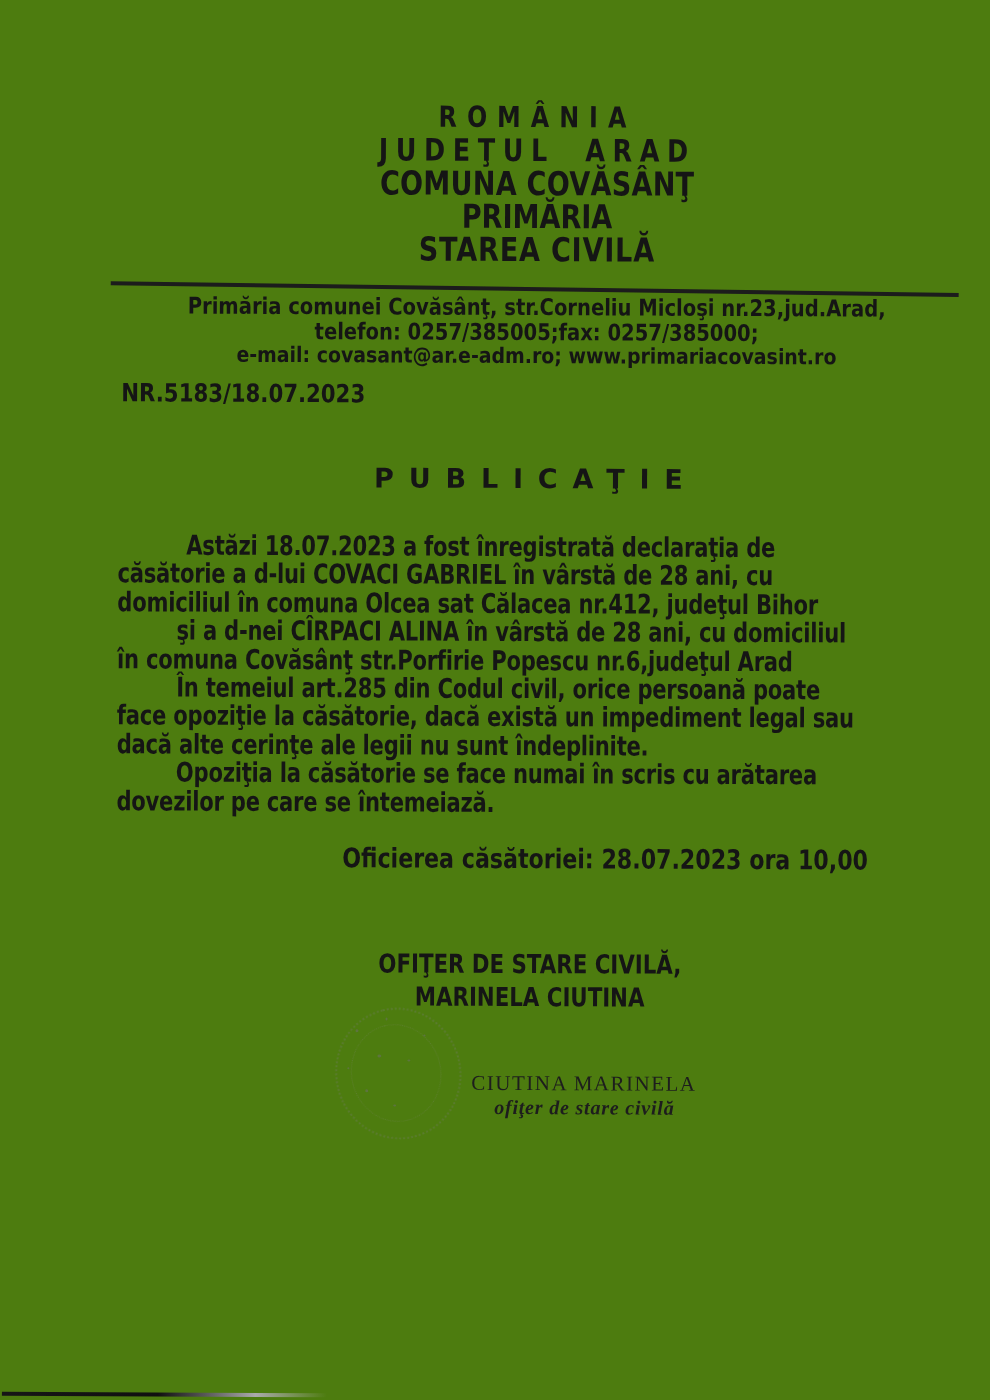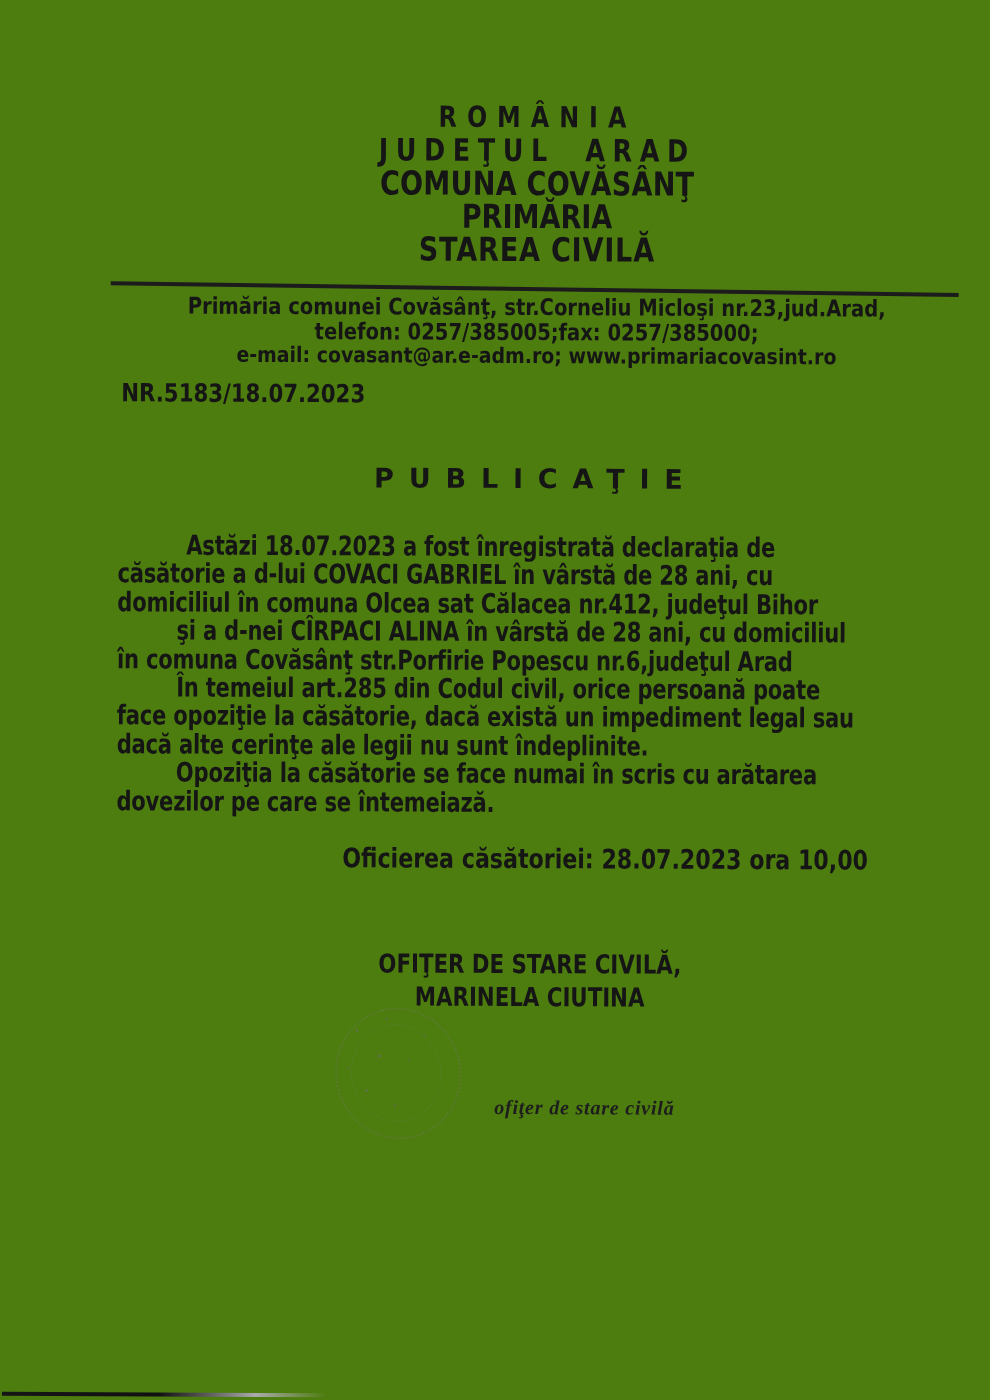--- a/index.html
+++ b/index.html
@@ -186,18 +186,19 @@
     <div class="stamp"></div>
     <div class="speck s1"></div>
     <div class="speck s2"></div>
     <div class="speck s3"></div>
     <div class="speck s4"></div>
     <div class="speck s5"></div>
     <div class="speck s6"></div>
     <div class="speck s7"></div>
     <div class="speck s8"></div>
 
+    <div class="sig-name">CIUTINA MARINELA</div>
     <div class="sig-role">ofiţer de stare civilă</div>
 
     <div class="scan-artifact"></div>
 
   </div>
 </div>
 
 </body></html>

